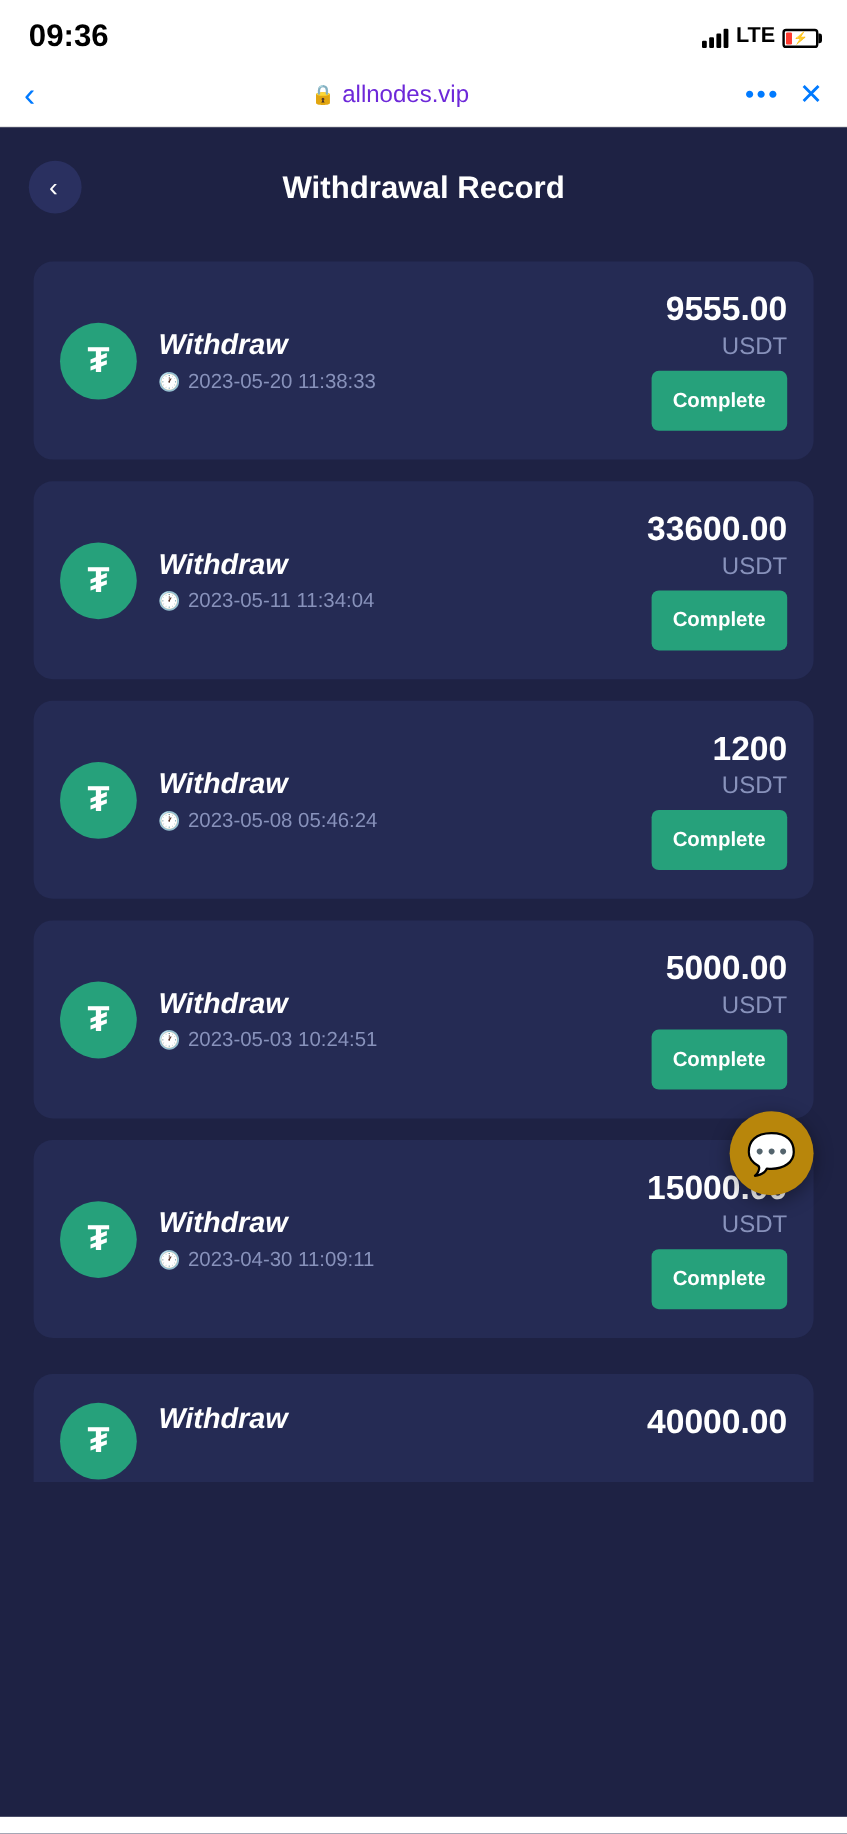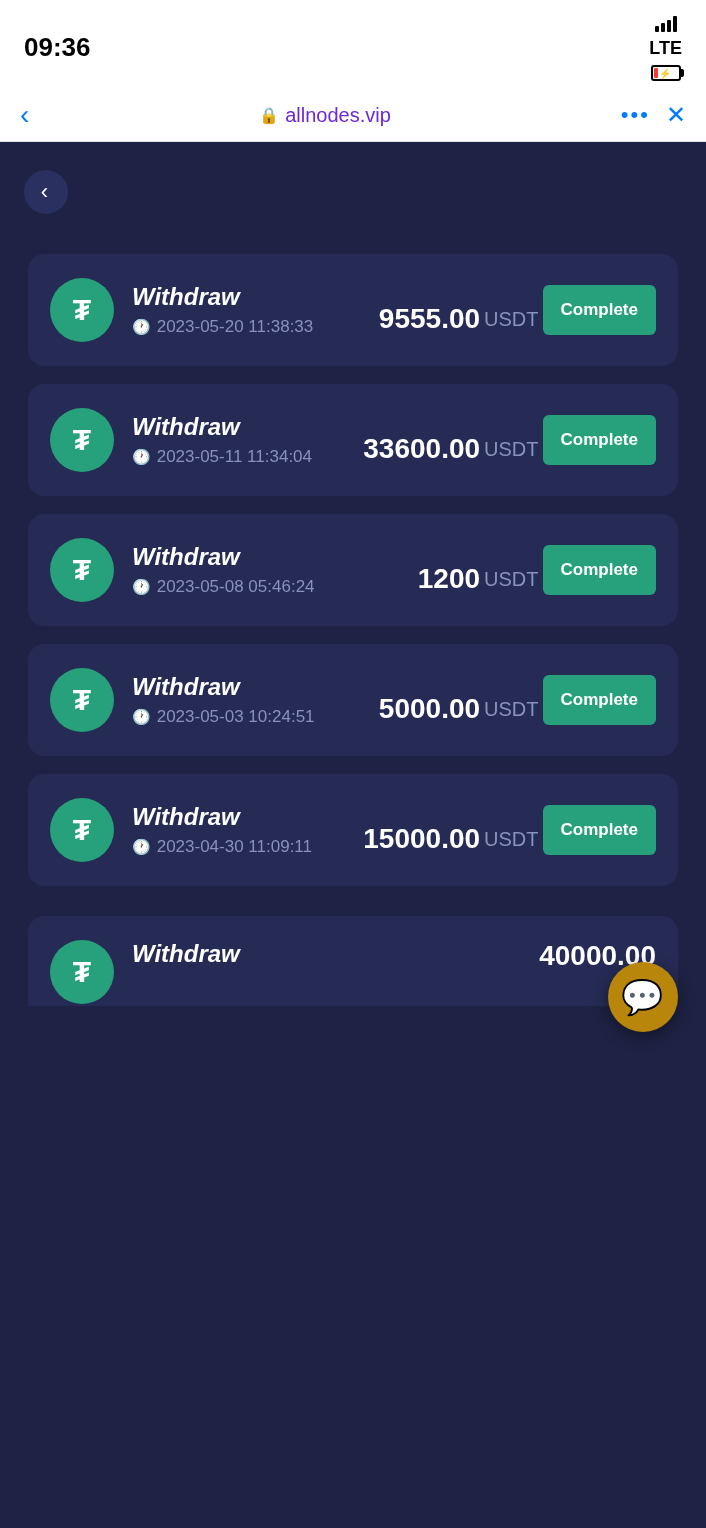--- a/index.html
+++ b/index.html
@@ -20,23 +20,22 @@
       padding: 14px 24px 8px 24px;
       background: #ffffff;
     }
     .status-time {
       font-size: 26px;
       font-weight: 700;
       color: #000;
     }
     .status-icons {
       display: flex;
-      align-items: center;
+      align-items: flex-end;
       gap: 6px;
-      flex-direction: column;
     }
     .signal-bars {
       display: flex;
       align-items: flex-end;
       gap: 2px;
       height: 18px;
     }
     .signal-bar {
       background: #000;
       width: 4px;
@@ -219,21 +218,21 @@
       display: flex;
       align-items: center;
       gap: 6px;
     }
     .clock-icon {
       font-size: 15px;
     }
     .tx-amount-col {
       text-align: right;
       display: flex;
-      flex-direction: row;
+      flex-direction: column;
       align-items: flex-end;
       gap: 4px;
     }
     .tx-amount {
       font-size: 28px;
       font-weight: 700;
       color: #ffffff;
     }
     .tx-currency {
       font-size: 20px;
@@ -314,20 +313,21 @@
     <span class="close-btn">✕</span>
   </div>
 </div>
 
 <div class="app-content" style="position:relative;">
 
   <div class="page-header">
     <div class="back-btn">
       <span class="back-btn-arrow">‹</span>
     </div>
+    <span class="page-title">Withdrawal Record</span>
   </div>
 
   <div class="cards-container">
 
     <div class="tx-card">
       <div class="tether-icon">
         <span class="tether-symbol"></span>
       </div>
       <div class="tx-info">
         <div class="tx-label">Withdraw</div>

